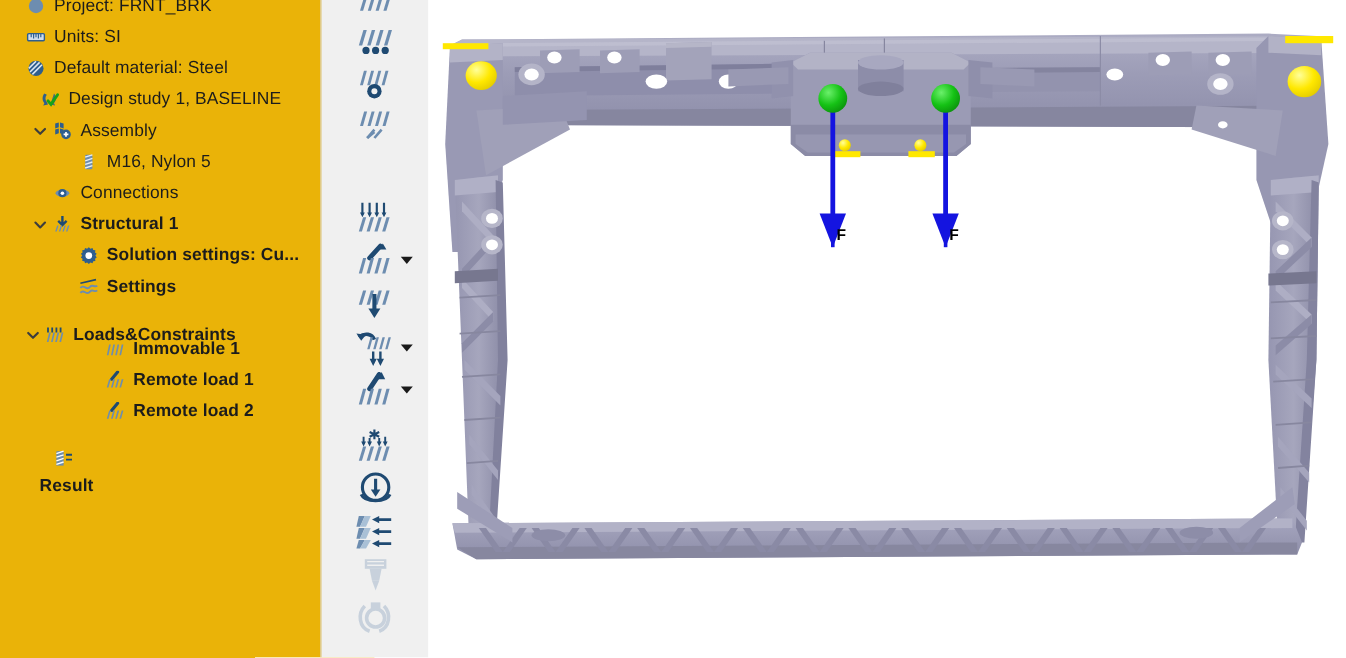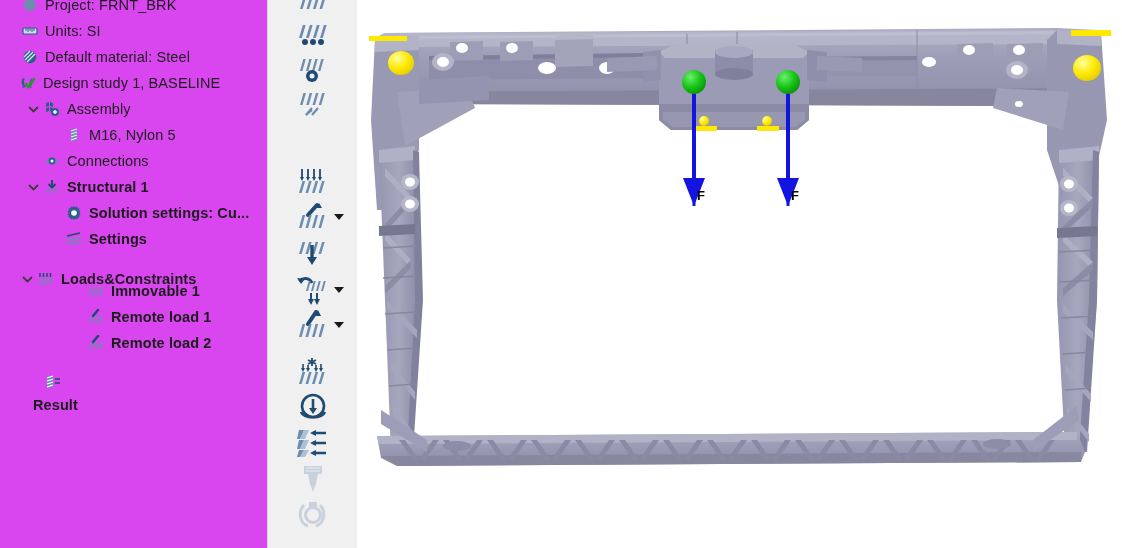--- a/index.html
+++ b/index.html
@@ -7,21 +7,21 @@
     width:1122px;height:548px;overflow:hidden;
     background:#ffffff;
     font-family:"Liberation Sans","DejaVu Sans",sans-serif;
     -webkit-font-smoothing:antialiased;
   }
   #app{position:relative;width:1122px;height:548px;}
 
   
   #tree-panel{
     position:absolute;left:0;top:0;width:312px;height:548px;
-    background:#d946ef;overflow:hidden;
+    background:#eab308;overflow:hidden;
   }
   #tree-panel-border{
     position:absolute;left:267px;top:0;width:1px;height:548px;
     background:#d9d9d9;
   }
   .tree-row{
     position:absolute;left:0;height:26px;display:flex;align-items:center;
     white-space:nowrap;
   }
   .tw-chev{
@@ -93,21 +93,21 @@
       <div class="tree-row" style="top: 44px; padding-left: 4px;">
         <span class="tw-chev"></span>
         <span class="tw-icon">
           <svg width="16" height="16" viewBox="0 0 16 16">
             <circle cx="8" cy="8" r="6.3" fill="#2e5e8e"></circle>
             <path d="M3,11 L11,3 M5,13 L13,5 M2,8 L8,2" stroke="#dce7f1" stroke-width="1.3"></path>
           </svg>
         </span>
         <span class="tw-label">Default material: Steel</span>
       </div>
-      <div class="tree-row" style="top: 70px; padding-left: 2px;">
+      <div class="tree-row" style="top: 70px; padding-left: 16px;">
         <span class="tw-chev"></span>
         <span class="tw-icon">
           <svg width="18" height="16" viewBox="0 0 18 16">
             <path d="M4,3 C2,5 2,9 4,11 L3,13 L7,12 L6,10 C4.5,8.5 4.5,5.5 6,4 Z" fill="#2e5e8e"></path>
             <path d="M12,3 C14,5 14,9 12,11 L13,13 L9,12" fill="#2e5e8e" opacity="0.85"></path>
             <path d="M7,9 L9.5,12 L15,4" stroke="#17a317" stroke-width="2.4" fill="none" stroke-linecap="round"></path>
           </svg>
         </span>
         <span class="tw-label">Design study 1, BASELINE</span>
       </div>

